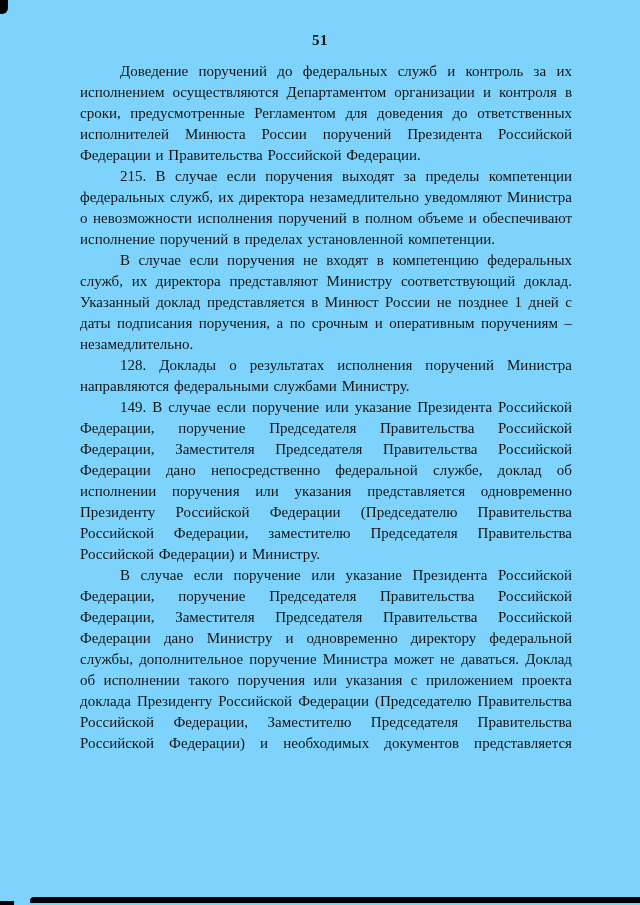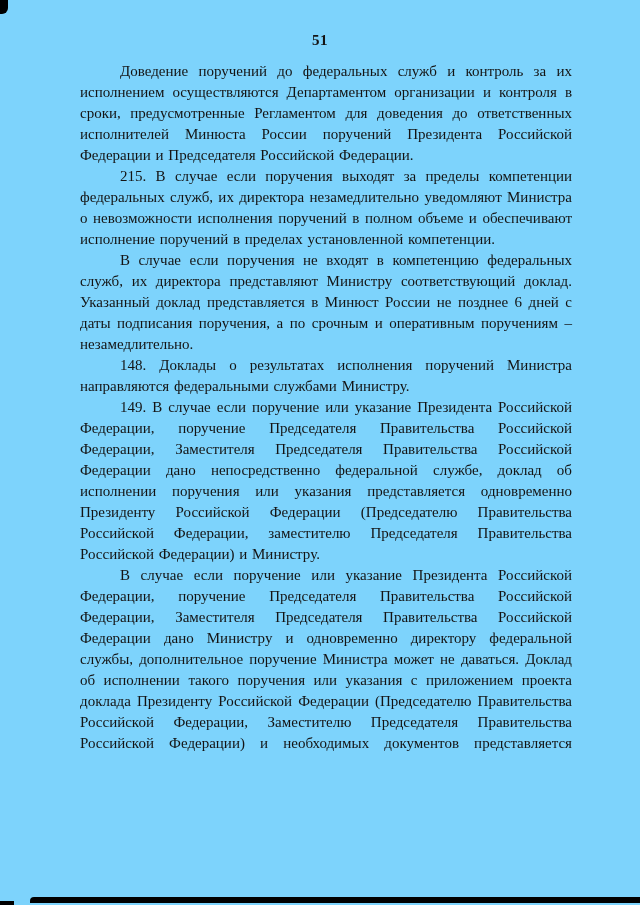--- a/index.html
+++ b/index.html
@@ -75,24 +75,24 @@
     height: 4px;
   }
 </style>
 </head>
 <body>
 
 <div class="page">
   <div class="page-number">51</div>
 
   <div class="content" id="paragraphs">
-      <p class="indent">Доведение поручений до федеральных служб и контроль за их исполнением осуществляются Департаментом организации и контроля в сроки, предусмотренные Регламентом для доведения до ответственных исполнителей Минюста России поручений Президента Российской Федерации и Председателя Российской Федерации.</p>
+      <p class="indent">Доведение поручений до федеральных служб и контроль за их исполнением осуществляются Департаментом организации и контроля в сроки, предусмотренные Регламентом для доведения до ответственных исполнителей Минюста России поручений Президента Российской Федерации и Правительства Российской Федерации.</p>
       <p class="indent">215. В случае если поручения выходят за пределы компетенции федеральных служб, их директора незамедлительно уведомляют Министра о невозможности исполнения поручений в полном объеме и обеспечивают исполнение поручений в пределах установленной компетенции.</p>
-      <p class="indent">В случае если поручения не входят в компетенцию федеральных служб, их директора представляют Министру соответствующий доклад. Указанный доклад представляется в Минюст России не позднее 6 дней с даты подписания поручения, а по срочным и оперативным поручениям – незамедлительно.</p>
-      <p class="indent">148. Доклады о результатах исполнения поручений Министра направляются федеральными службами Министру.</p>
+      <p class="indent">В случае если поручения не входят в компетенцию федеральных служб, их директора представляют Министру соответствующий доклад. Указанный доклад представляется в Минюст России не позднее 1 дней с даты подписания поручения, а по срочным и оперативным поручениям – незамедлительно.</p>
+      <p class="indent">128. Доклады о результатах исполнения поручений Министра направляются федеральными службами Министру.</p>
       <p class="indent">149. В случае если поручение или указание Президента Российской Федерации, поручение Председателя Правительства Российской Федерации, Заместителя Председателя Правительства Российской Федерации дано непосредственно федеральной службе, доклад об исполнении поручения или указания представляется одновременно Президенту Российской Федерации (Председателю Правительства Российской Федерации, заместителю Председателя Правительства Российской Федерации) и Министру.</p>
       <p class="indent">В случае если поручение или указание Президента Российской Федерации, поручение Председателя Правительства Российской Федерации, Заместителя Председателя Правительства Российской Федерации дано Министру и одновременно директору федеральной службы, дополнительное поручение Министра может не даваться. Доклад об исполнении такого поручения или указания с приложением проекта доклада Президенту Российской Федерации (Председателю Правительства Российской Федерации, Заместителю Председателя Правительства Российской Федерации) и необходимых документов представляется</p>
     </div>
 
   <div class="artifact artifact-top-left"></div>
   <div class="artifact artifact-bottom-bar"></div>
   <div class="artifact artifact-bottom-left"></div>
 </div>
 
 </body></html>

